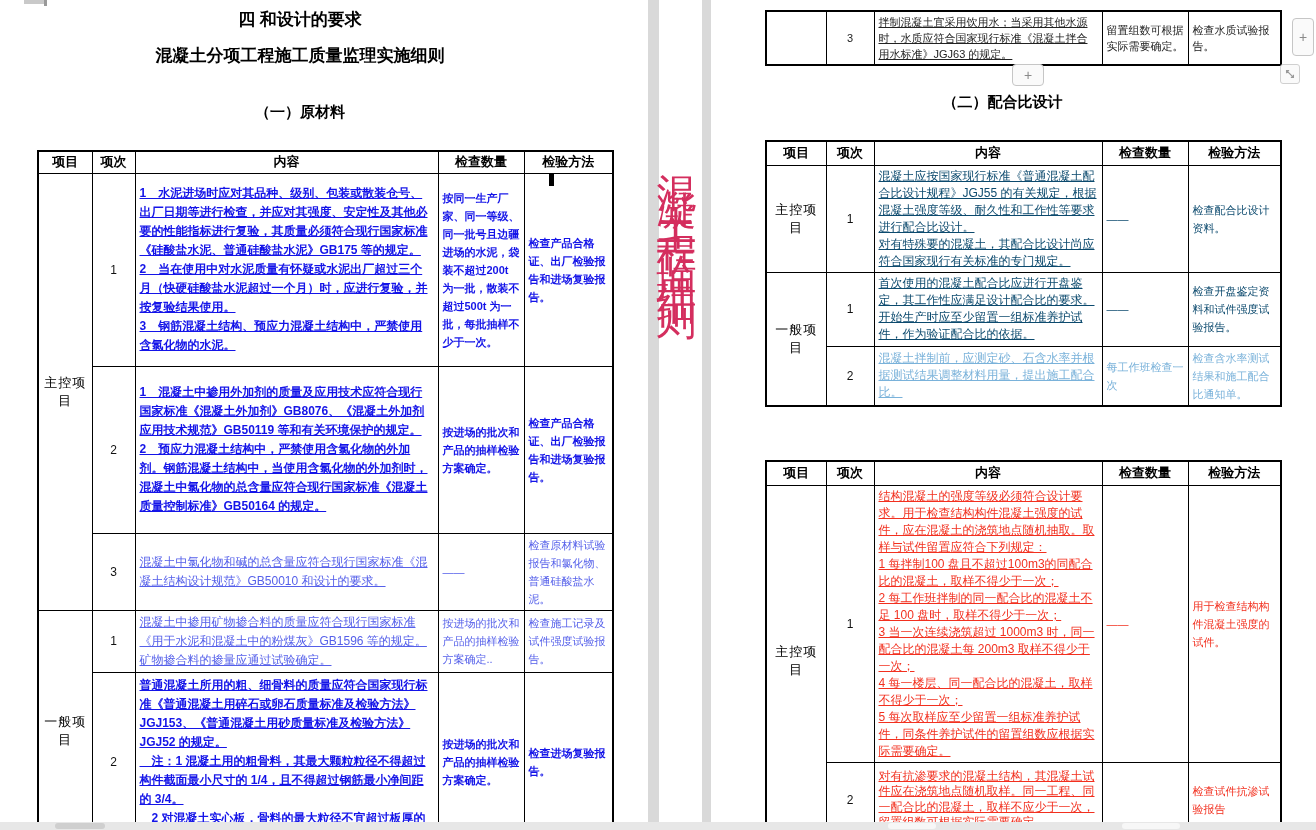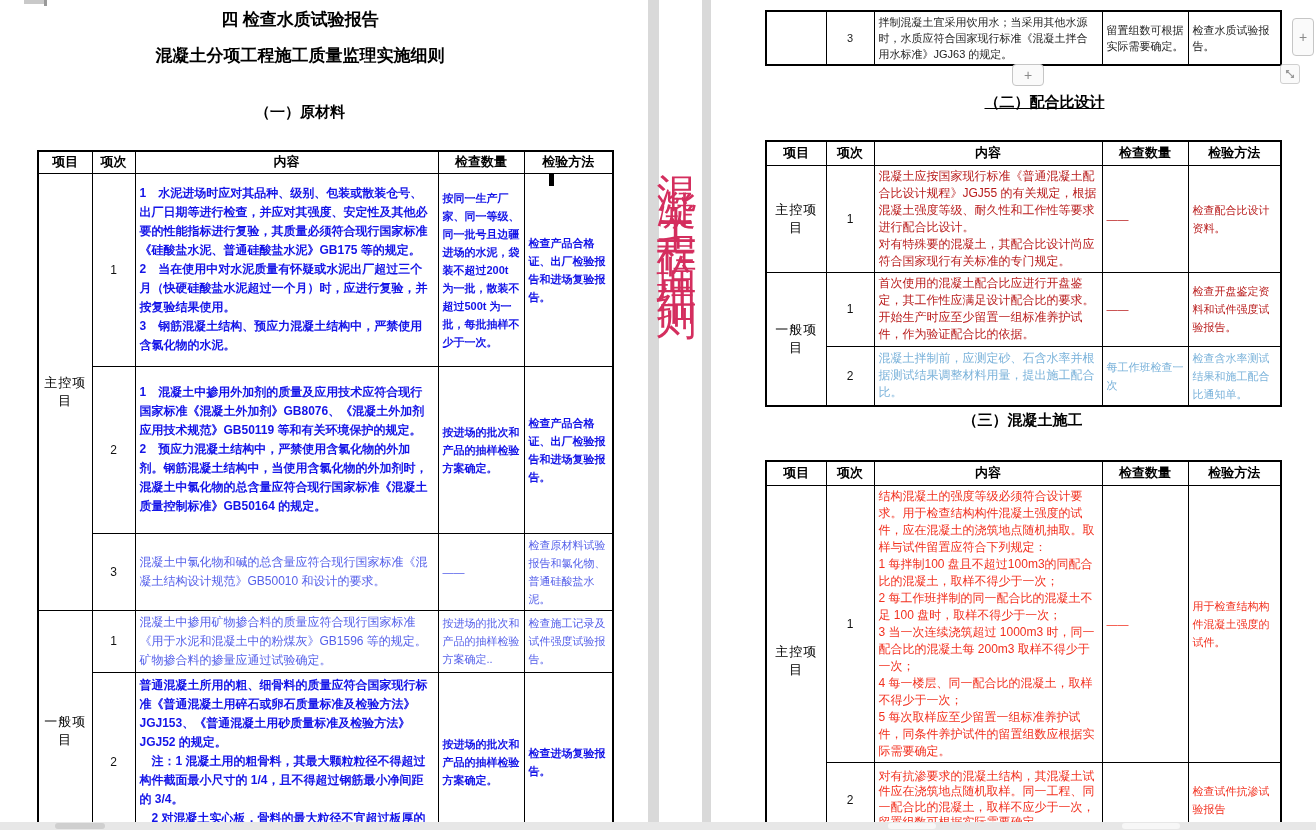--- a/index.html
+++ b/index.html
@@ -11,33 +11,33 @@
   .t-sub{top:44px;}
   .t-sec{top:103px;font-size:15px;}
   .r-sec{width:515px;text-align:center;font-size:15px;font-weight:bold;color:#000;position:absolute;}
   
   table.qtable{border-collapse:collapse;table-layout:fixed;position:absolute;background:#fff;}
   table.qtable th,table.qtable td{border:1px solid #000;vertical-align:middle;padding:2px 4px;overflow:hidden;}
   table.qtable{border:2px solid #000;}
   table.qtable th{font-size:13px;font-weight:bold;text-align:center;color:#000;padding:1px 2px;}
   .grp{font-size:13px;text-align:center;color:#000;letter-spacing:1px;}
   .num{font-size:12px;text-align:center;color:#111;}
-  .cellc{white-space:pre-wrap;font-size:12px;line-height:19px;}
+  .cellc{white-space:pre-wrap;font-size:12px;line-height:19px;text-decoration:underline;}
   .cellq,.cellm{white-space:pre-wrap;font-size:11px;line-height:18px;}
   
   .left-table .cellc{line-height:19px;}
   
   .right-table .cellc{line-height:17px;}
   .right-table .cellq,.right-table .cellm{line-height:18px;}
   .tight{line-height:15.5px !important;}
   .top-table td{font-size:11px;line-height:16px;color:#222;}
   
   .blue-b{color:#1414e8;font-weight:bold;}
   .blue-l{color:#5560ea;}
-  .cyan{color:#b91c1c;}
+  .cyan{color:#0c4a6e;}
   .cyan-l{color:#7ab2da;}
   .red{color:#f2301f;}
   .black{color:#222;}
   
   .gap-strip{position:absolute;top:0;height:830px;background:#d9d9d9;}
   .strip1{left:648px;width:11px;}
   .strip2{left:702px;width:9px;}
   .watermark{position:absolute;left:649px;top:142px;width:56px;height:600px;
              writing-mode:vertical-rl;text-orientation:upright;letter-spacing:16px;
              font-family:"DejaVu Serif",serif;font-size:40px;color:#d42e5e;z-index:5;text-align:left;}
@@ -57,21 +57,21 @@
   .thumb{position:absolute;top:823px;height:6px;border-radius:3px;}
   .thumb1{left:55px;width:50px;background:#cfcfcf;}
   .thumb2{left:888px;width:48px;background:#f7f7f7;}
   .thumb3{left:1122px;width:58px;background:#f7f7f7;}
 </style>
 </head>
 <body>
 
 <div class="screen">
 
-  <div class="doc-title t-main">四  检查水质试验报告</div>
+  <div class="doc-title t-main">四  和设计的要求</div>
   <div class="doc-title t-sec">（一）原材料</div>
   <div class="doc-title t-sub">混凝土分项工程施工质量监理实施细则</div>
 
   <table class="qtable left-table" style="left:37px;top:150px;width:575px;">
     <colgroup>
         <col style="width:54px">
         <col style="width:43px">
         <col style="width:303px">
         <col style="width:86px">
         <col style="width:89px">
@@ -149,21 +149,21 @@
     </table>
 
   <div class="pill-btn btn-add-row">+</div>
   <div class="pill-btn btn-add-col">+</div>
   <div class="btn-resize">
     <svg width="12" height="12" viewBox="0 0 14 14">
       <path d="M3 6 L3 3 L6 3 M3 3 L11 11 M8 11 L11 11 L11 8" stroke="#9a9a9a" stroke-width="1.4" fill="none"></path>
     </svg>
   </div>
 
-  <div class="r-sec" style="left:787px;top:93px;text-decoration:underline;">（二）配合比设计</div>
+  <div class="r-sec" style="left:745px;top:93px;">（二）配合比设计</div>
 
   <table class="qtable right-table" style="left:765px;top:140px;width:515px;">
     <colgroup>
         <col style="width:60px">
         <col style="width:48px">
         <col style="width:228px">
         <col style="width:86px">
         <col style="width:93px">
       </colgroup>
     <tbody>
@@ -191,21 +191,20 @@
     </tr>
     <tr style="height:60px">
       <td class="num">2</td>
       <td class="cellc cyan-l">混凝土拌制前，应测定砂、石含水率并根据测试结果调整材料用量，提出施工配合比。</td>
       <td class="cellq cyan-l">每工作班检查一次</td>
       <td class="cellm cyan-l">检查含水率测试结果和施工配合比通知单。</td>
     </tr>
   </tbody>
     </table>
 
-  <div class="r-sec" style="left:765px;top:411px;">（三）混凝土施工</div>
 
   <table class="qtable right-table" style="left:765px;top:460px;width:515px;">
     <colgroup>
         <col style="width:60px">
         <col style="width:48px">
         <col style="width:228px">
         <col style="width:86px">
         <col style="width:93px">
       </colgroup>
     <tbody>

